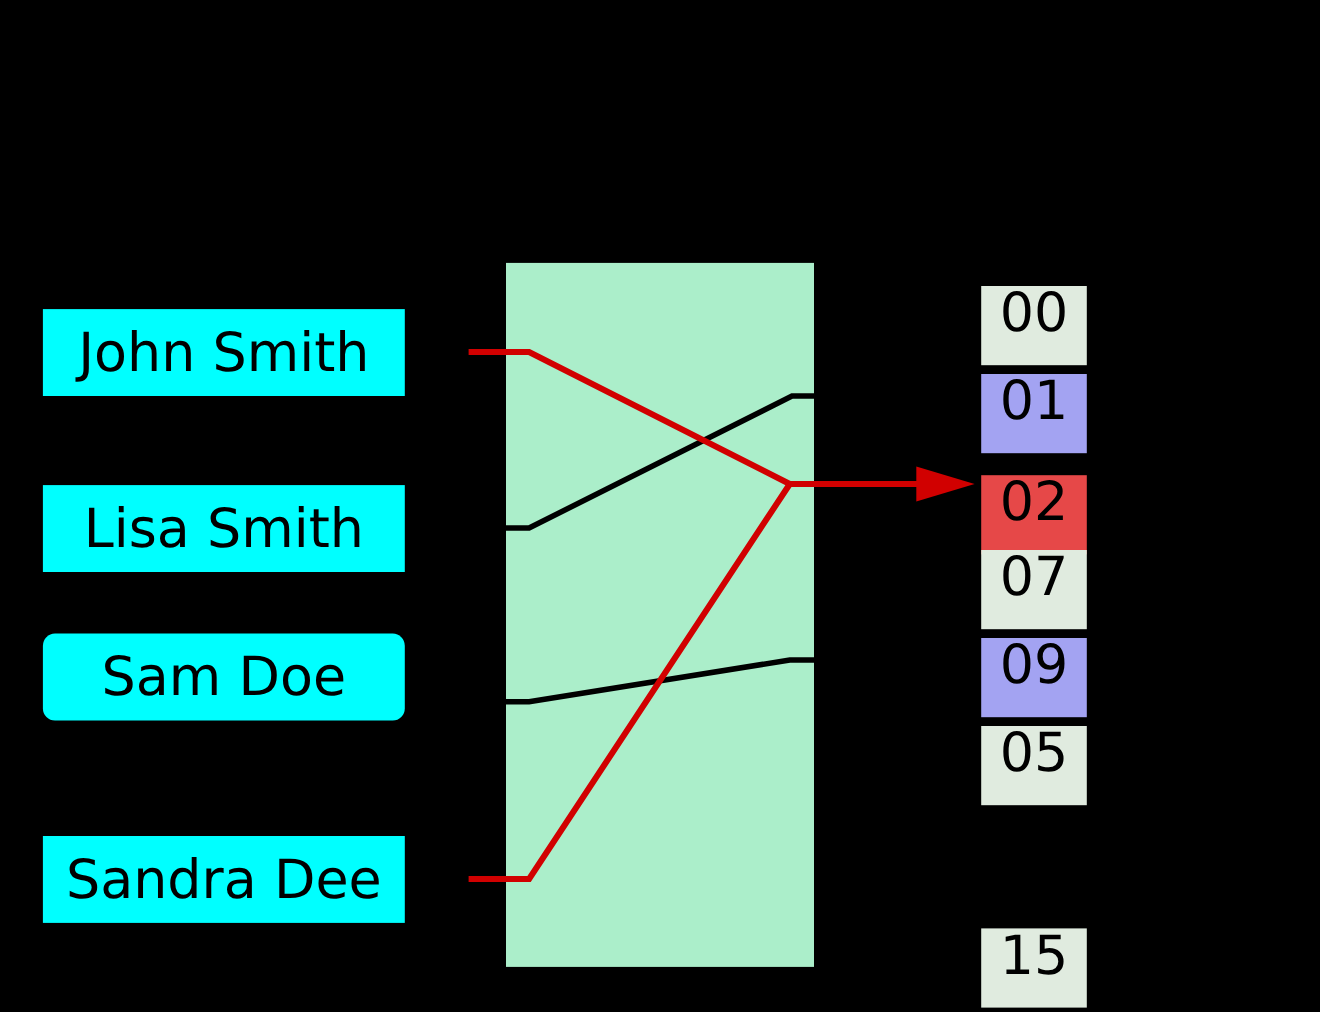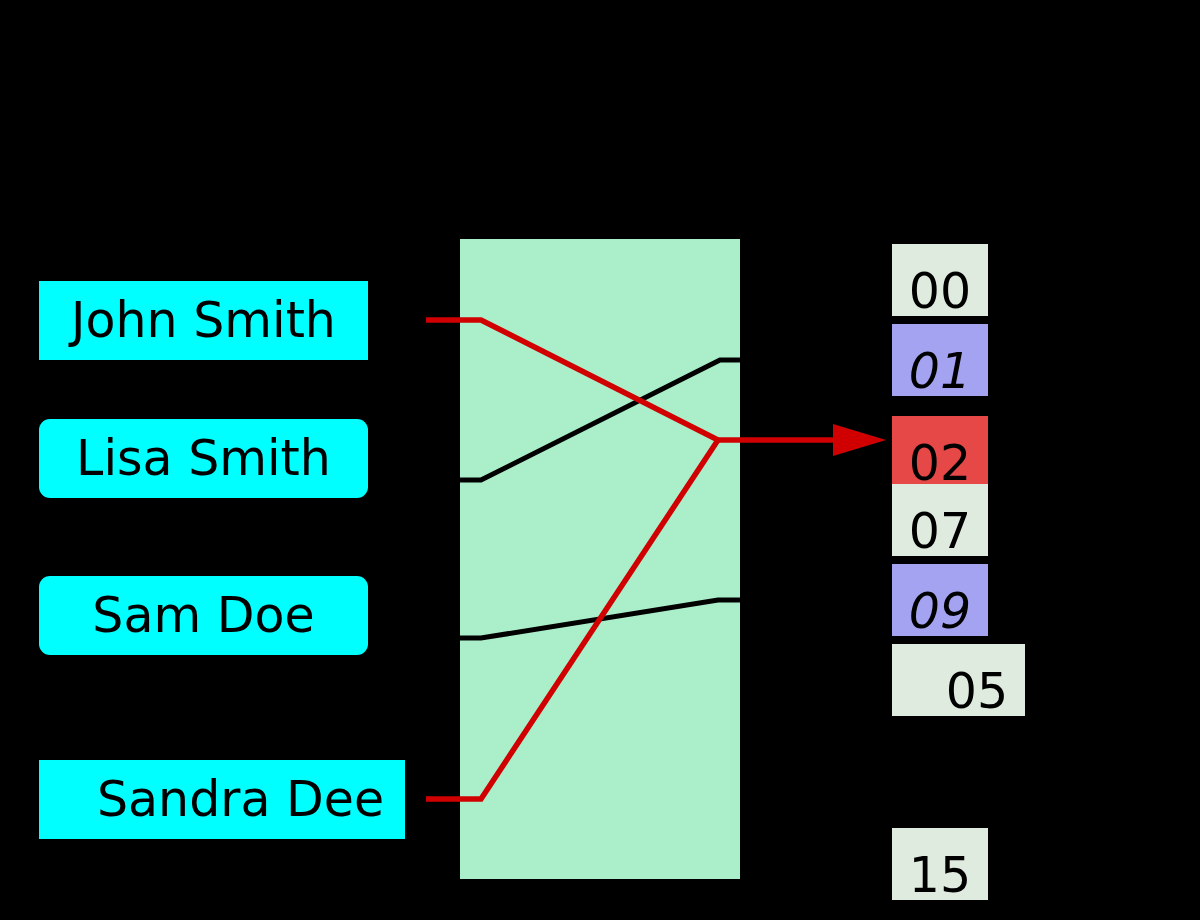--- a/index.html
+++ b/index.html
@@ -31,44 +31,45 @@
     background: var(--key-fill, #00ffff);
     color: var(--key-text, #000000);
     display: flex;
     align-items: center;
     justify-content: center;
     font-size: 49px;
     line-height: 1;
     white-space: nowrap;
   }
   .key.k0 { top: 281px; }
-  .key.k1 { top: 419px; border-radius: 11px; }
+  .key.k1 { top: 441px; }
   .key.k2 { top: 576px; border-radius: 11px; }
-  .key.k3 { top: 760px; padding-left: 37px; }
+  .key.k3 { top: 760px; }
   .bucket {
     position: absolute;
     left: 892px;
     width: 96px;
     height: 72px;
     display: flex;
-    align-items: flex-end;
+    align-items: flex-start;
     justify-content: center;
     font-size: 49px;
     line-height: 1;
     color: var(--bucket-text, #000000);
+    margin-top: 16px;
   }
   .bucket.b0 { top: 244px; }
   .bucket.b1 { top: 324px; }
   .bucket.b2 { top: 416px; }
   .bucket.b3 { top: 484px; }
   .bucket.b4 { top: 564px; }
-  .bucket.b5 { top: 644px; padding-left: 37px; }
+  .bucket.b5 { top: 644px; }
   .bucket.b6 { top: 828px; }
   .bucket[data-variant="empty"]     { background: var(--bucket-empty, #e0ebdf); }
-  .bucket[data-variant="filled"]    { background: var(--bucket-filled, #a3a3f2); font-style: italic; }
+  .bucket[data-variant="filled"]    { background: var(--bucket-filled, #a3a3f2); }
   .bucket[data-variant="collision"] { background: var(--bucket-collision, #e64848); }
   svg.wires {
     position: absolute;
     left: 0;
     top: 0;
     width: 1200px;
     height: 920px;
     pointer-events: none;
   }
   .wire {

